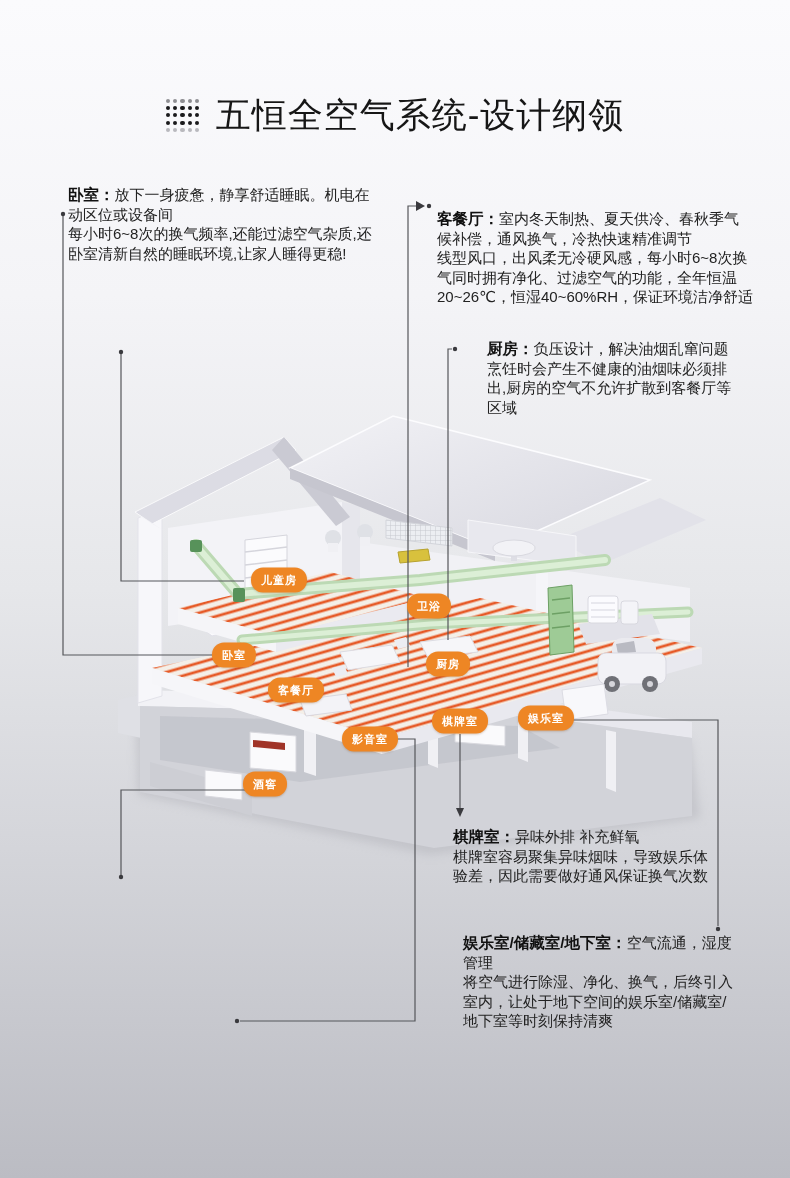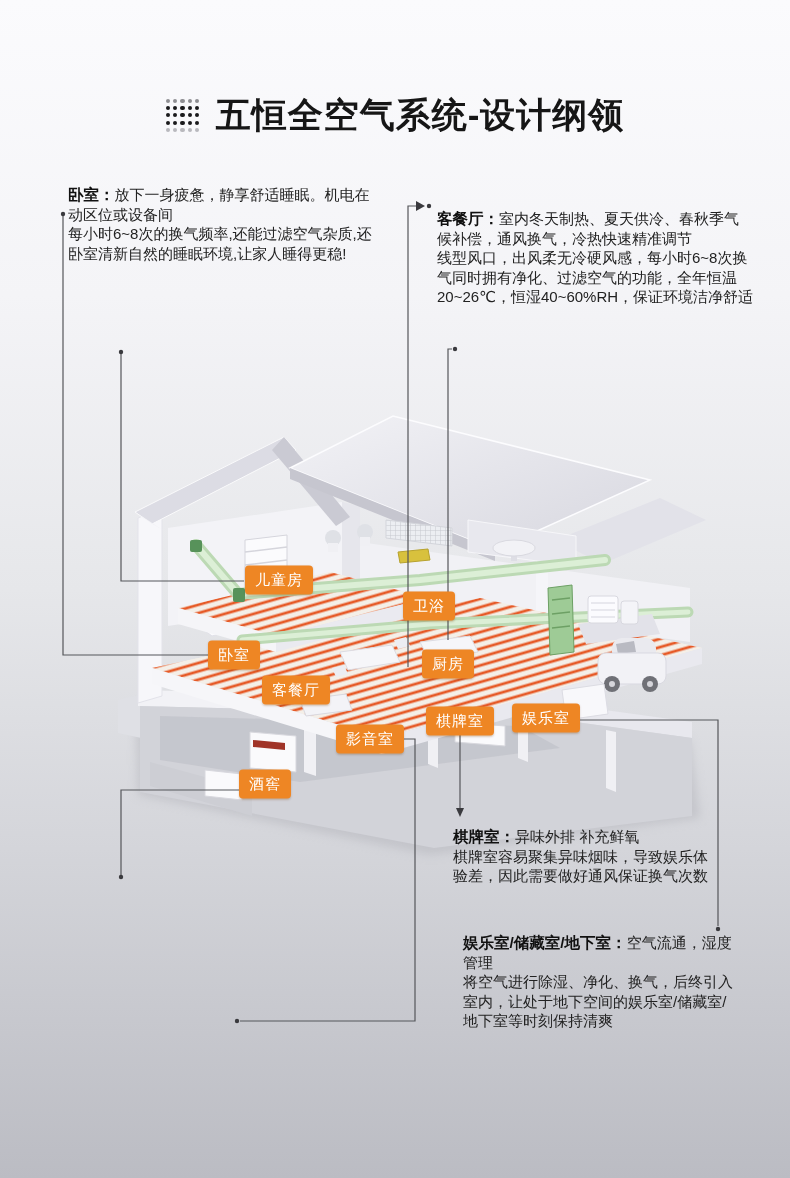--- a/index.html
+++ b/index.html
@@ -2,26 +2,26 @@
 <html style="--accent: #ee8624;"><head>
 <meta charset="utf-8">
 <style>
   html,body{margin:0;padding:0;}
   body{font-family:"Liberation Sans","DejaVu Sans",sans-serif;}
   .page{position:relative;width:790px;height:1178px;overflow:hidden;
     background:linear-gradient(180deg,#fbfbfd 0%,#f4f4f7 25%,#e6e7ea 50%,#d4d5da 72%,#bbbcc3 100%);}
   .header{position:absolute;top:92px;left:0;width:790px;display:flex;align-items:center;justify-content:center;gap:16px;}
   .dotgrid{display:grid;grid-template-columns:repeat(5,1fr);grid-gap:3px;width:34px;height:34px;flex:0 0 auto;}
   .dotgrid i{width:4.2px;height:4.2px;border-radius:50%;display:block;}
-  .title{font-size:35px;font-weight:700;color:#161616;letter-spacing:1px;white-space:nowrap;}
+  .title{font-size:35px;font-weight:400;color:#161616;letter-spacing:1px;white-space:nowrap;}
   .callout{position:absolute;font-size:15px;line-height:19.5px;color:#222;z-index:4;}
   .callout b{font-weight:700;color:#111;font-size:15.5px;}
   .callout .ct{white-space:pre-line;}
   .pill{position:absolute;transform:translate(-50%,-50%);background:var(--accent,#ee8624);
-    color:#fff;font-size:15px;font-weight:400;letter-spacing:1px;padding:5px 10px;border-radius:4px;
+    color:#fff;font-size:11px;font-weight:700;letter-spacing:1px;padding:5px 10px;border-radius:12px;
     z-index:3;white-space:nowrap;box-shadow:0 1px 2px rgba(120,60,0,.25);}
   svg.layer{position:absolute;left:0;top:0;z-index:1;pointer-events:none;}
   svg.lines{z-index:2;}
 </style>
 </head>
 <body>
 
 <div class="page">
 
   <svg class="layer" width="790" height="1178" viewBox="0 0 790 1178">
@@ -199,20 +199,26 @@
 每小时6~8次的换气频率,还能过滤空气杂质,还
 卧室清新自然的睡眠环境,让家人睡得更稳!</span>
   </div>
   <div class="callout" style="left:437px;top:209px;width:350px">
     <b>客餐厅：</b><span class="ct">室内冬天制热、夏天供冷、春秋季气
 候补偿，通风换气，冷热快速精准调节
 线型风口，出风柔无冷硬风感，每小时6~8次换
 气同时拥有净化、过滤空气的功能，全年恒温
 20~26℃，恒湿40~60%RH，保证环境洁净舒适</span>
   </div>
+  <div class="callout" style="left:487px;top:339px;width:300px">
+    <b>厨房：</b><span class="ct">负压设计，解决油烟乱窜问题
+烹饪时会产生不健康的油烟味必须排
+出,厨房的空气不允许扩散到客餐厅等
+区域</span>
+  </div>
   <div class="callout" style="left:453px;top:827px;width:345px">
     <b>棋牌室：</b><span class="ct">异味外排 补充鲜氧
 棋牌室容易聚集异味烟味，导致娱乐体
 验差，因此需要做好通风保证换气次数</span>
   </div>
   <div class="callout" style="left:463px;top:933px;width:330px">
     <b>娱乐室/储藏室/地下室：</b><span class="ct">空气流通，湿度
 管理
 将空气进行除湿、净化、换气，后终引入
 室内，让处于地下空间的娱乐室/储藏室/

